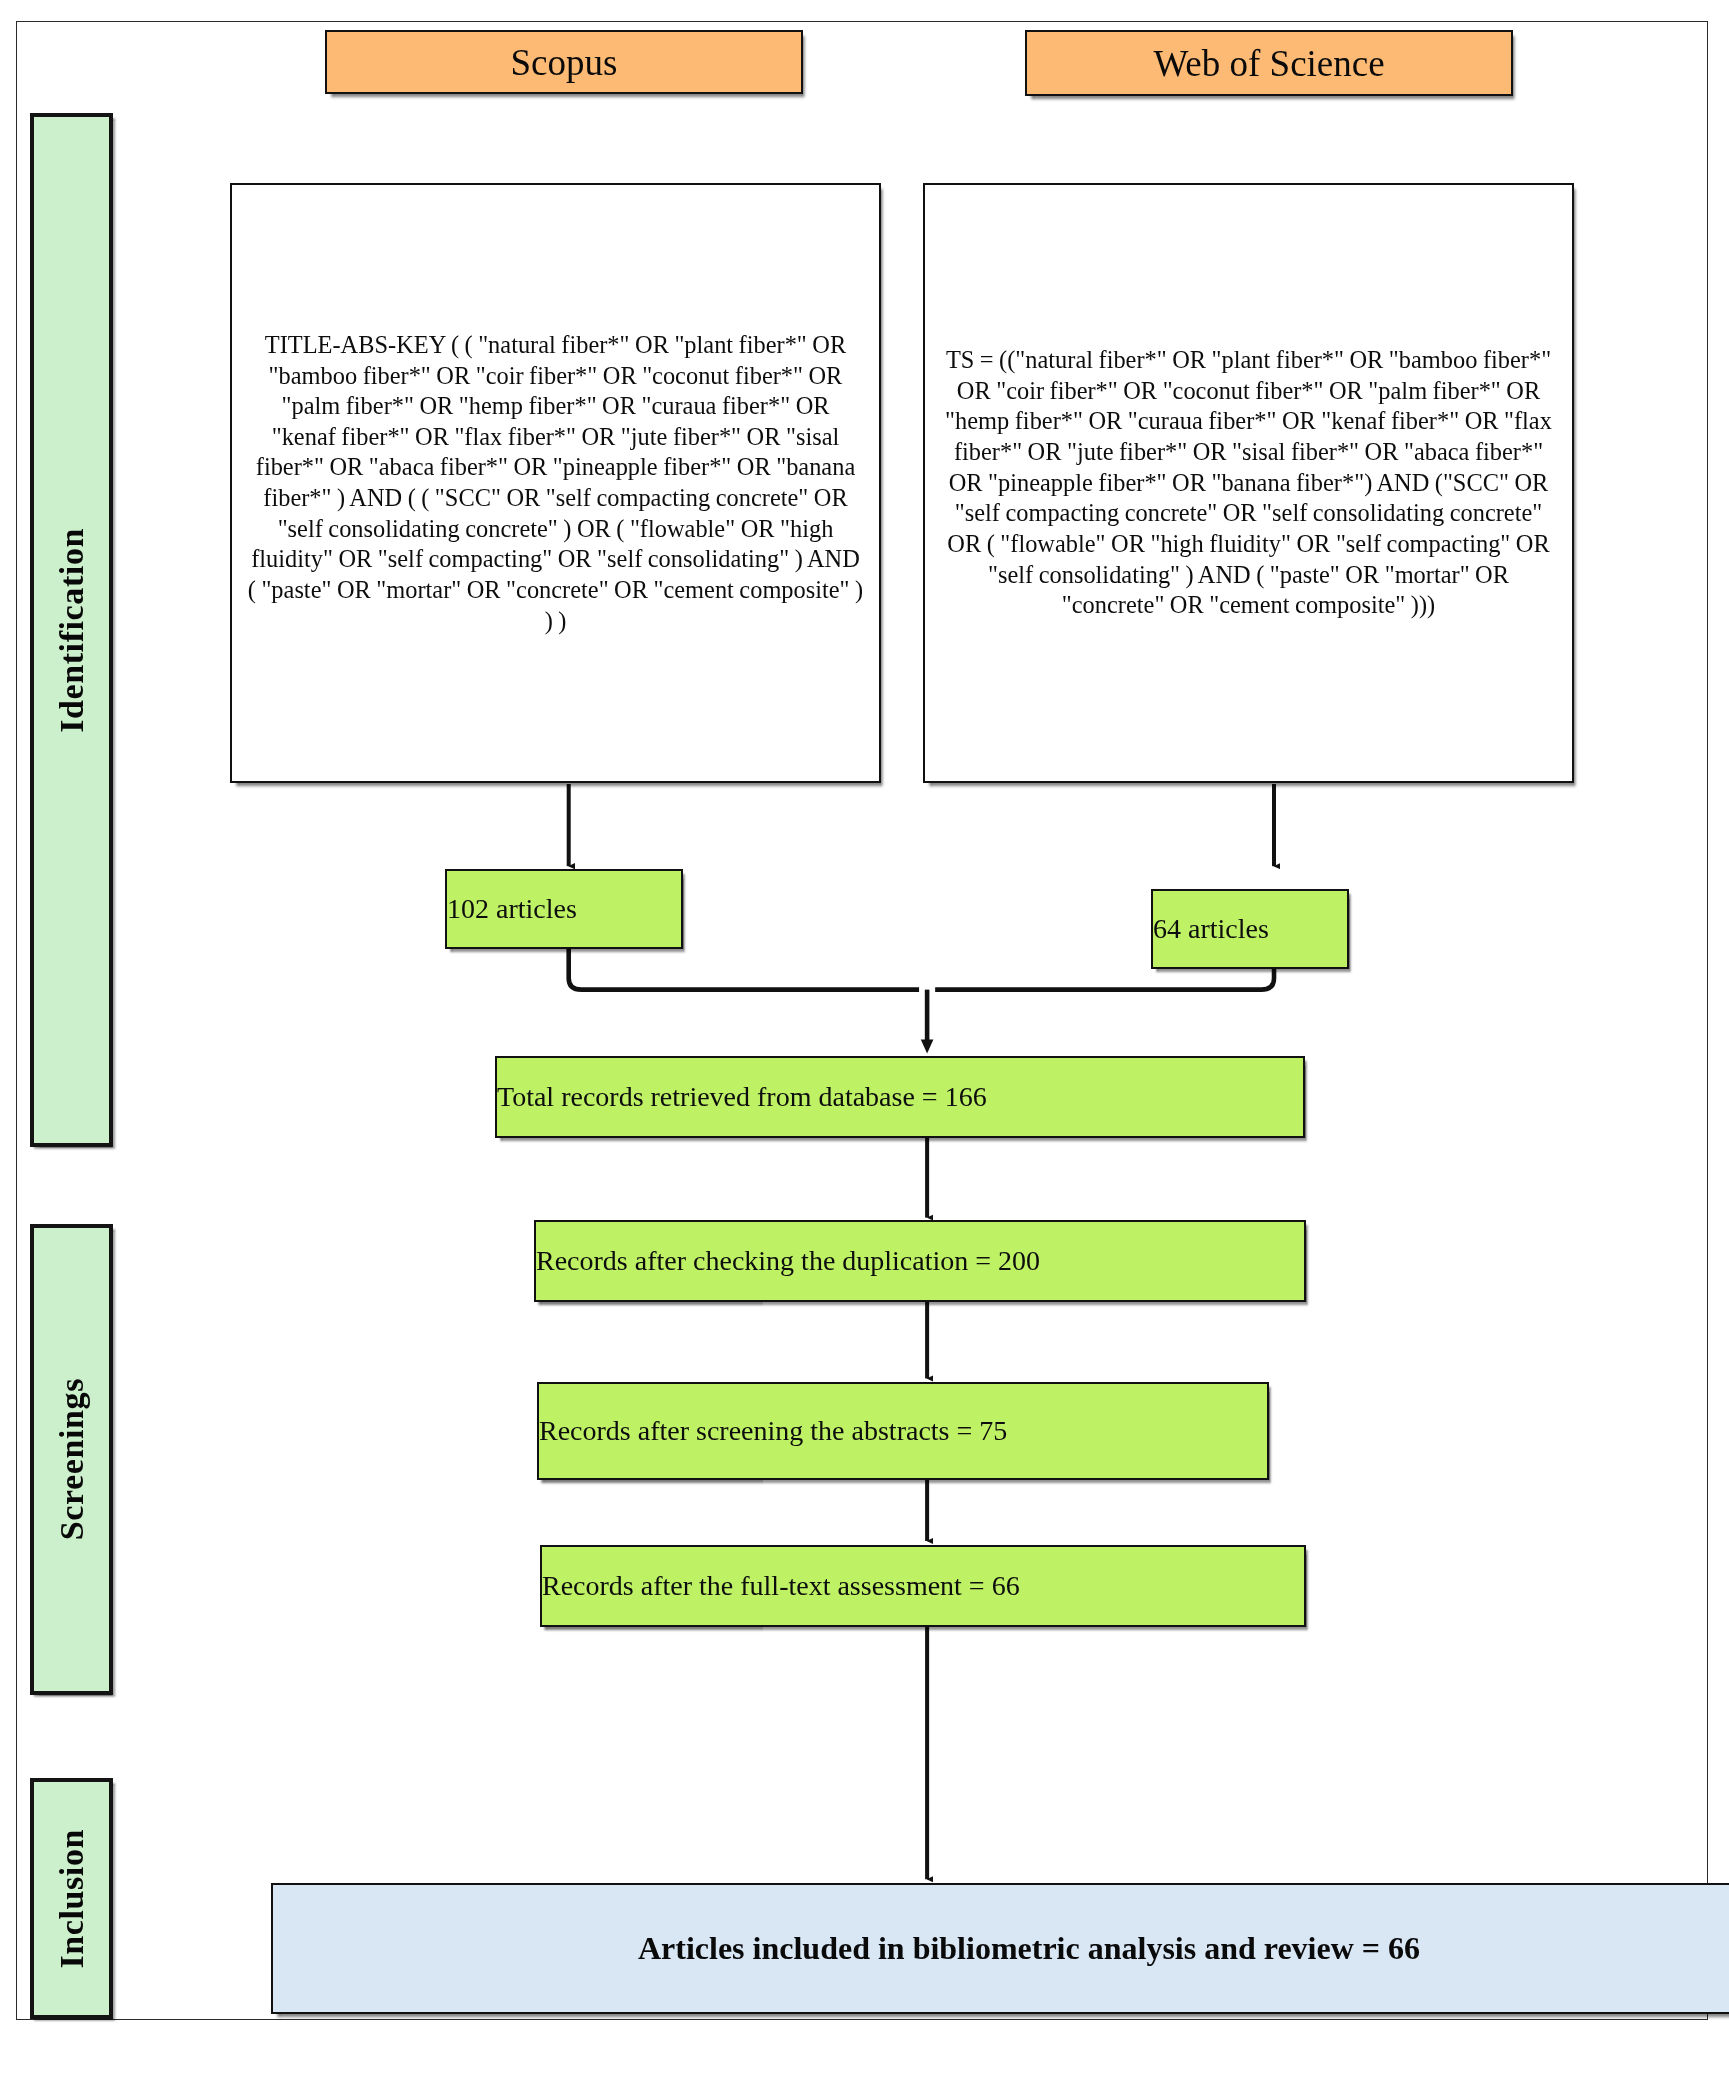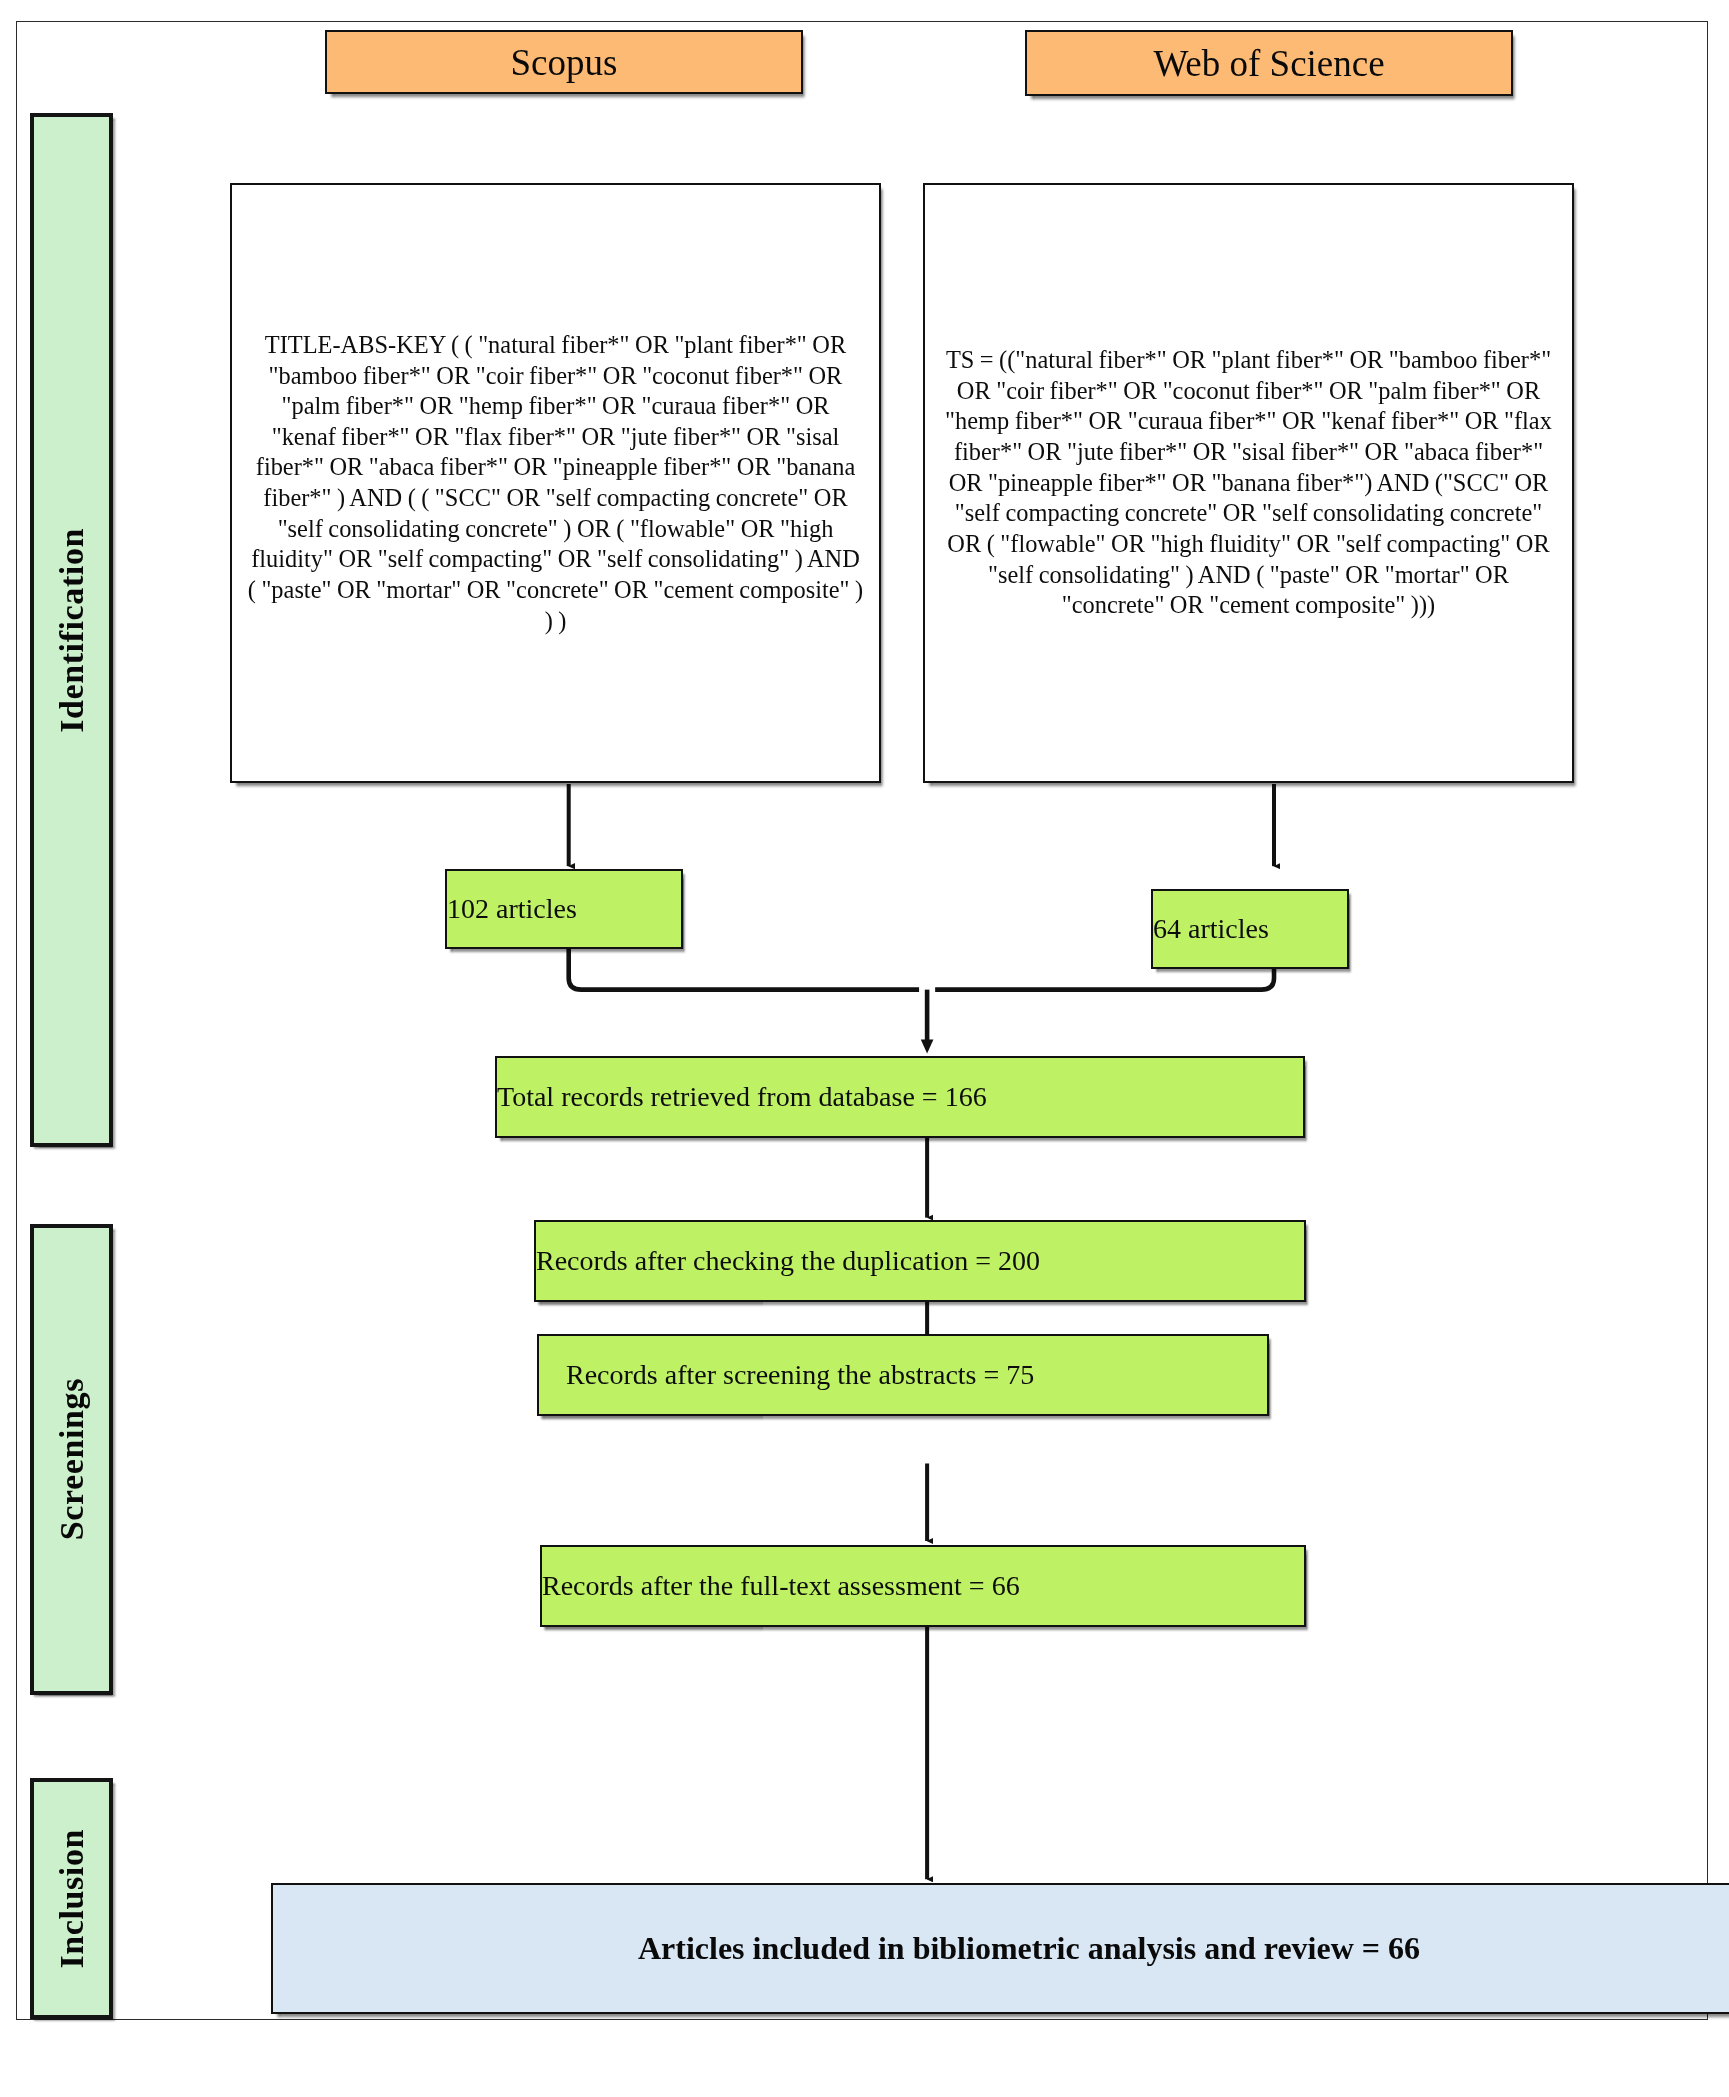--- a/index.html
+++ b/index.html
@@ -213,21 +213,21 @@
   </div>
 
   <div class="box flow-box" style="left:495px; top:1056px; width:810px; height:82px;">
     <span>Total records retrieved from database = 166</span>
   </div>
 
   <div class="box flow-box" style="left:534px; top:1220px; width:772px; height:82px;">
     <span>Records after checking the duplication = 200</span>
   </div>
 
-  <div class="box flow-box" style="left:537px; top:1334px; width:732px; height:82px;padding-left:27px;">
+  <div class="box flow-box" style="left:537px; top:1382px; width:732px; height:98px;">
     <span>Records after screening the abstracts = 75</span>
   </div>
 
   <div class="box flow-box" style="left:540px; top:1545px; width:766px; height:82px;">
     <span>Records after the full-text assessment = 66</span>
   </div>
 
   <div class="final-box" style="left:271px; top:1883px; width:1516px; height:131px;">
     <span>Articles included in bibliometric analysis and review = 66</span>
   </div>

